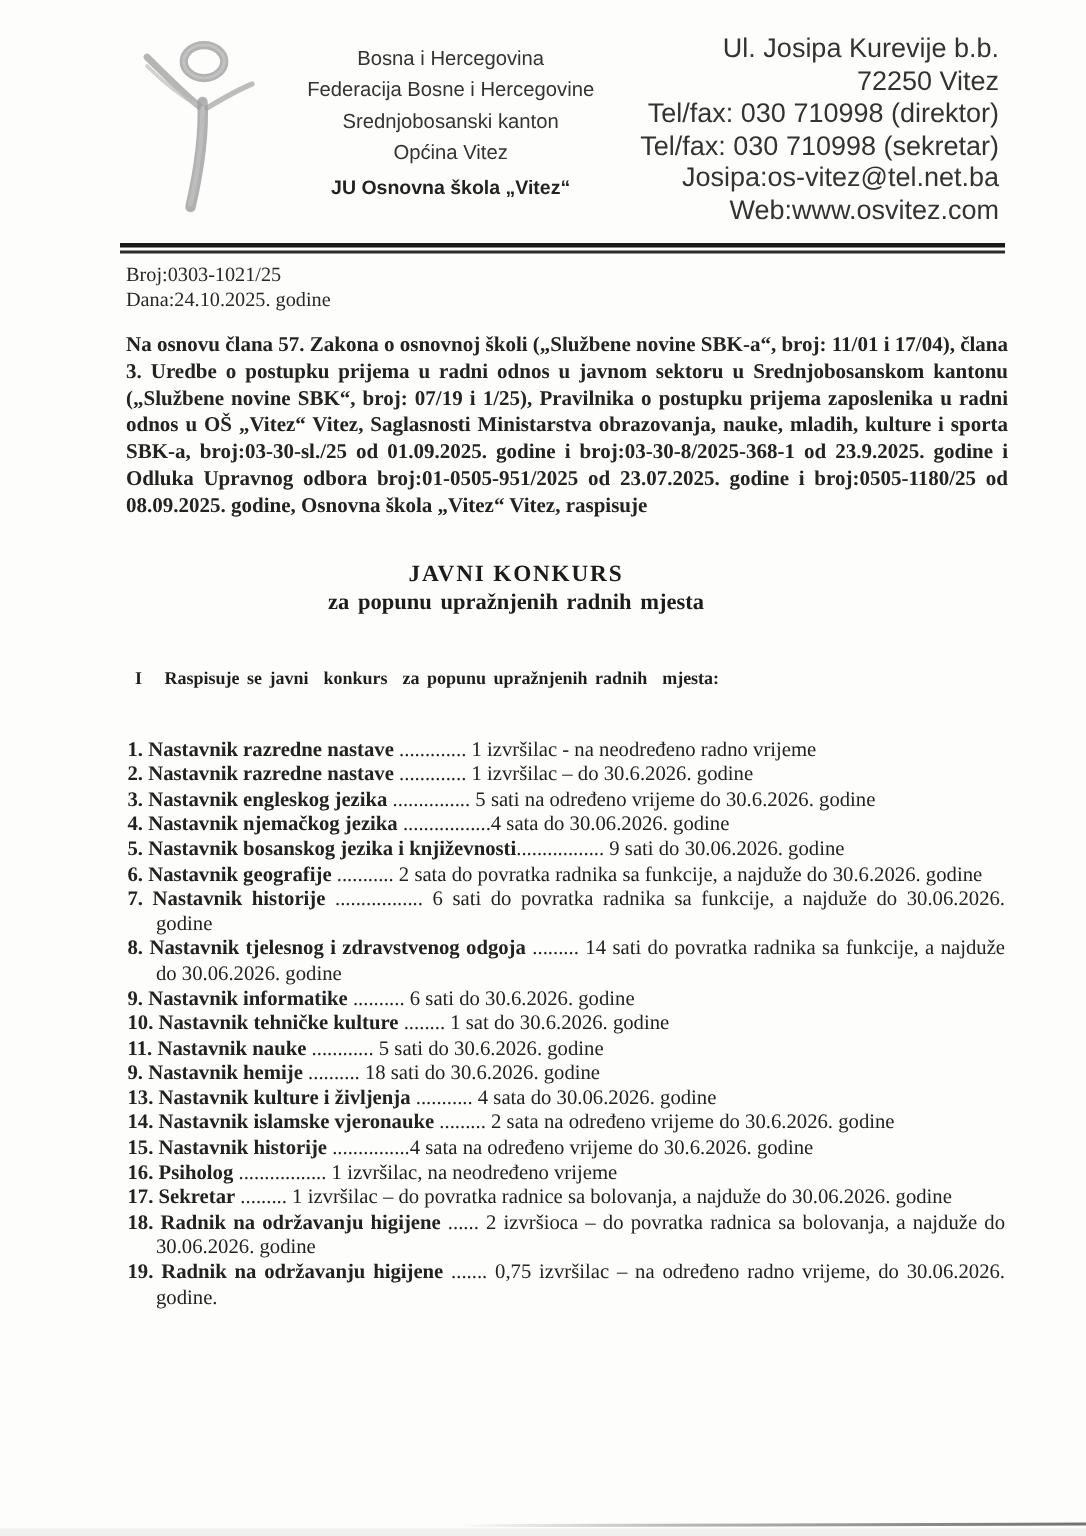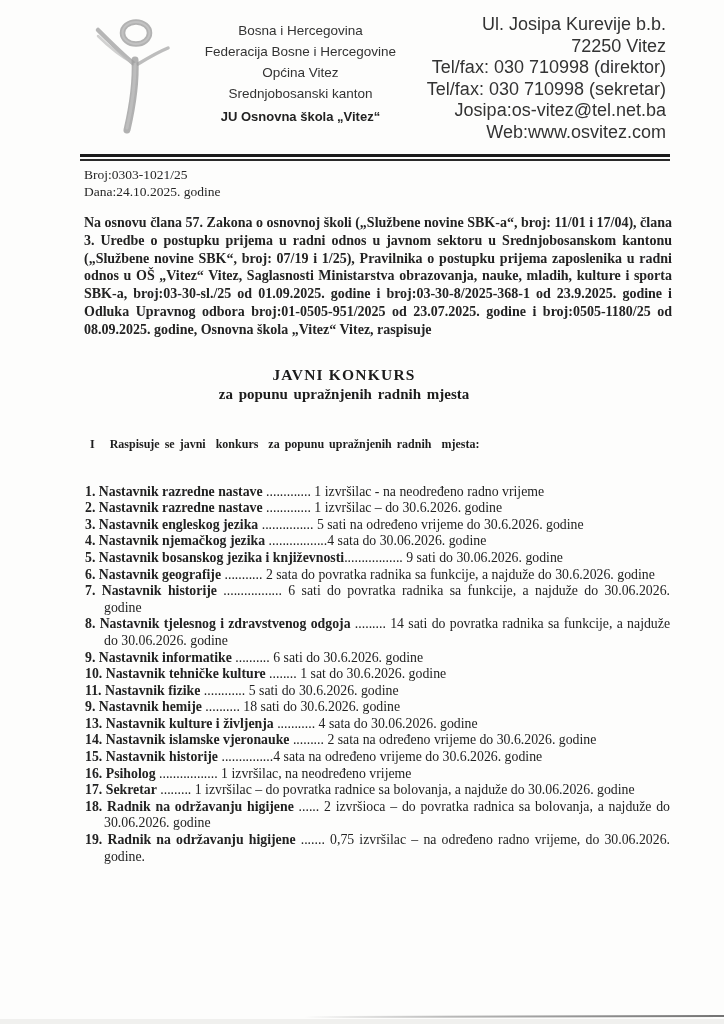--- a/index.html
+++ b/index.html
@@ -14,21 +14,21 @@
     overflow: hidden;
     font-family: "Liberation Serif", serif;
     color: #1f1f1f;
     background: #fdfdfc;
   }
   .page { position: relative; width: 724px; height: 1024px; }
 
   
   .header {
     position: relative;
-    padding: 14px 58px 4px 92px;
+    padding: 22px 58px 4px 92px;
     display: flex;
     align-items: flex-start;
     font-family: "Liberation Sans", sans-serif;
   }
   .logo-wrap {
     width: 86px;
     flex: 0 0 86px;
     margin-top: 2px;
   }
   .org-block {
@@ -177,22 +177,22 @@
         <path d="M46 48 C 56 42, 66 36, 76 32" fill="none" stroke="#adadad" stroke-width="3.5" stroke-linecap="round" opacity="0.8"></path>
 
         <path d="M43 44 C 44 64, 41 88, 35 114" fill="none" stroke="#9e9e9e" stroke-width="7" stroke-linecap="round" opacity="0.8"></path>
         <path d="M43 48 C 43 66, 40 90, 35 112" fill="none" stroke="#c2c2c2" stroke-width="3" stroke-linecap="round" opacity="0.7"></path>
       </svg>
     </div>
 
     <div class="org-block">
       <div class="org-line">Bosna i Hercegovina</div>
       <div class="org-line">Federacija Bosne i Hercegovine</div>
+      <div class="org-line">Srednjobosanski kanton</div>
       <div class="org-line">Općina Vitez</div>
-      <div class="org-line">Srednjobosanski kanton</div>
       <div class="school-name">JU Osnovna škola „Vitez“</div>
     </div>
 
     <div class="contact-block">
       <div class="contact-line">Ul. Josipa Kurevije b.b.</div>
       <div class="contact-line">72250 Vitez</div>
       <div class="contact-line">Tel/fax: 030 710998 (direktor)</div>
       <div class="contact-line">Tel/fax: 030 710998 (sekretar)</div>
       <div class="contact-line">Josipa:os-vitez@tel.net.ba</div>
       <div class="contact-line">Web:www.osvitez.com</div>
@@ -229,21 +229,21 @@
   <div class="position-row"><span class="pos-num">6.</span> <span class="pos-title">Nastavnik geografije</span><span class="pos-details"> ........... 2 sata do povratka radnika sa funkcije, a najduže do 30.6.2026. godine</span></div>
 
   <div class="position-row"><span class="pos-num">7.</span> <span class="pos-title">Nastavnik historije</span><span class="pos-details"> ................. 6 sati do povratka radnika sa funkcije, a najduže do 30.06.2026. godine</span></div>
 
   <div class="position-row"><span class="pos-num">8.</span> <span class="pos-title">Nastavnik tjelesnog i zdravstvenog odgoja</span><span class="pos-details"> ......... 14 sati do povratka radnika sa funkcije, a najduže do 30.06.2026. godine</span></div>
 
   <div class="position-row"><span class="pos-num">9.</span> <span class="pos-title">Nastavnik informatike</span><span class="pos-details"> .......... 6 sati  do 30.6.2026. godine</span></div>
 
   <div class="position-row"><span class="pos-num">10.</span> <span class="pos-title">Nastavnik tehničke kulture</span><span class="pos-details"> ........ 1 sat  do 30.6.2026. godine</span></div>
 
-  <div class="position-row"><span class="pos-num">11.</span> <span class="pos-title">Nastavnik fizike</span><span class="pos-details"> ............ 5 sati  do 30.6.2026. godine</span></div>
+  <div class="position-row"><span class="pos-num">11.</span> <span class="pos-title">Nastavnik nauke</span><span class="pos-details"> ............ 5 sati  do 30.6.2026. godine</span></div>
 
   <div class="position-row"><span class="pos-num">9.</span> <span class="pos-title">Nastavnik hemije</span><span class="pos-details"> .......... 18 sati  do 30.6.2026. godine</span></div>
 
   <div class="position-row"><span class="pos-num">13.</span> <span class="pos-title">Nastavnik kulture i življenja</span><span class="pos-details"> ........... 4 sata do 30.06.2026. godine</span></div>
 
   <div class="position-row"><span class="pos-num">14.</span> <span class="pos-title">Nastavnik islamske vjeronauke</span><span class="pos-details"> ......... 2  sata na određeno vrijeme do 30.6.2026. godine</span></div>
 
   <div class="position-row"><span class="pos-num">15.</span> <span class="pos-title">Nastavnik historije</span><span class="pos-details"> ...............4 sata na određeno vrijeme do 30.6.2026. godine</span></div>
 
   <div class="position-row"><span class="pos-num">16.</span> <span class="pos-title">Psiholog</span><span class="pos-details"> ................. 1 izvršilac, na neodređeno vrijeme</span></div>

